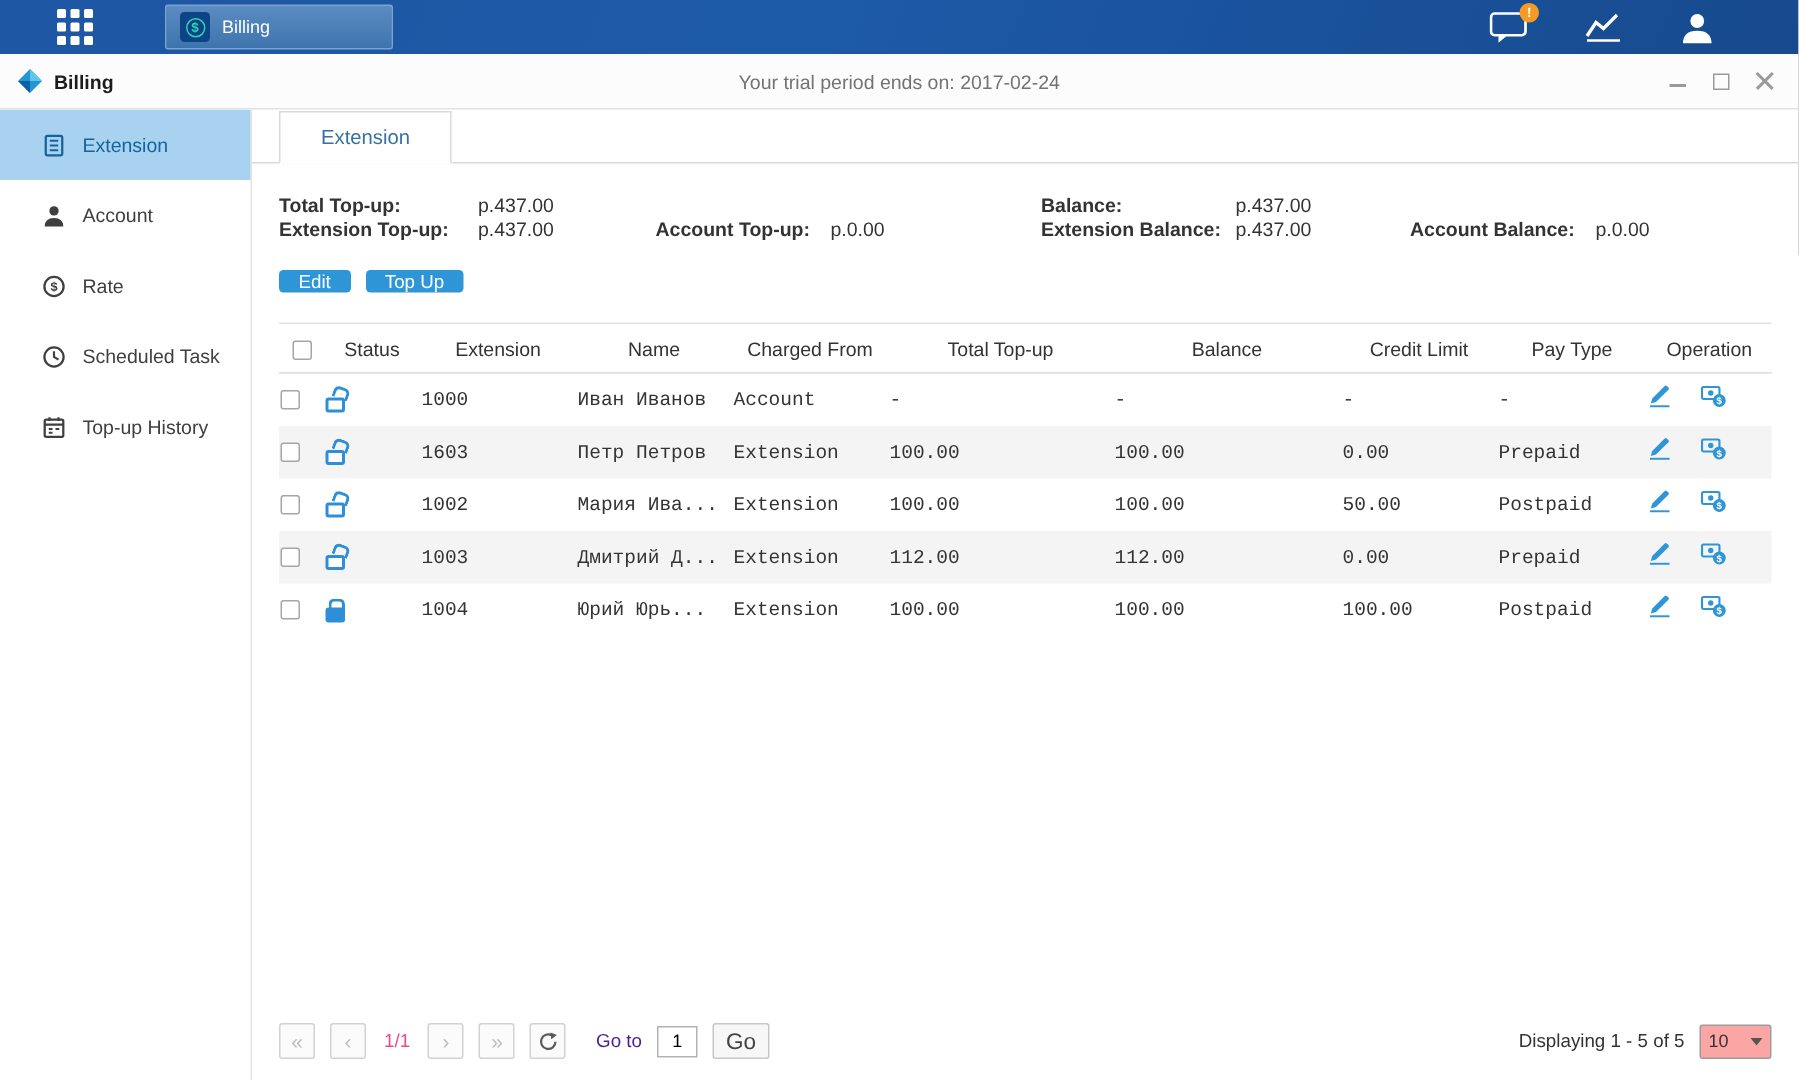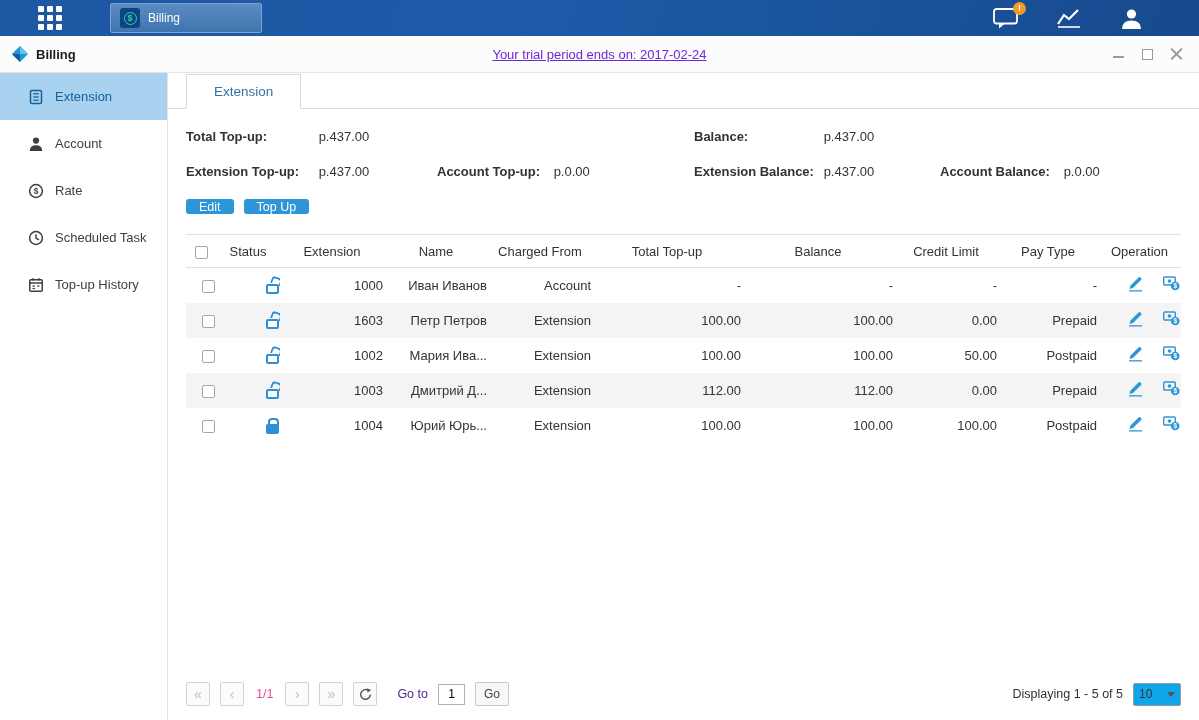--- a/index.html
+++ b/index.html
@@ -16,21 +16,21 @@
   .task-tile .coin { width:13px; height:13px; border:1.5px solid #2dd3ae; border-radius:50%; color:#2dd3ae; font-size:9px; line-height:11px; text-align:center; font-weight:bold; }
   .task-label { color:#fff; font-size:12px; }
   .top-icons { margin-left:auto; display:flex; align-items:center; gap:38px; margin-right:56px; }
   .top-icon { position:relative; cursor:pointer; display:flex; }
   .notif-badge { position:absolute; top:-6px; right:-8px; width:13px; height:13px; background:#f59a23; border-radius:50%; color:#fff; font-size:9px; font-weight:bold; line-height:13px; text-align:center; }
 
   
   .titlebar { height:37px; background:#fcfcfc; border-bottom:1px solid #e3e3e3; display:flex; align-items:center; position:relative; }
   .win-icon { margin-left:12px; display:flex; }
   .win-title { margin-left:8px; font-size:13px; font-weight:bold; color:#1c1c1c; }
-  .trial-notice { position:absolute; left:50%; transform:translateX(-50%); color:#6d28d9; font-size:13px;text-decoration:underline; }
+  .trial-notice { position:absolute; left:50%; transform:translateX(-50%); color:#737373; font-size:13px; }
   .win-ctrls { margin-left:auto; display:flex; align-items:center; gap:16px; margin-right:16px; }
   .ctrl { width:13px; height:13px; position:relative; cursor:pointer; }
   .ctrl-min::before { content:''; position:absolute; left:1px; right:1px; bottom:3px; border-bottom:2px solid #9a9a9a; }
   .ctrl-max::before { content:''; position:absolute; left:1px; top:1px; right:1px; bottom:1px; border:1.5px solid #9a9a9a; }
   .ctrl-close::before,.ctrl-close::after { content:''; position:absolute; left:-1px; top:5.5px; width:15px; height:1.8px; background:#9a9a9a; }
   .ctrl-close::before { transform:rotate(45deg); }
   .ctrl-close::after { transform:rotate(-45deg); }
 
   
   .app-body { display:flex; height:647px; }
@@ -38,53 +38,53 @@
   .side-item { height:47px; display:flex; align-items:center; padding-left:28px; gap:11px; font-size:13px; color:#3f3f3f; cursor:pointer; }
   .side-item .ic { width:16px; height:16px; display:flex; }
   .side-item.active { background:#a8d2ef; color:#14639e; }
 
   .main { flex:1; display:flex; flex-direction:column; background:#fff; min-width:0; }
   .tabbar { height:36px; border-bottom:1px solid #d9d9d9; padding-left:18px; display:flex; align-items:flex-end; }
   .tab { position:relative; top:1px; background:#fff; border:1px solid #d9d9d9; border-bottom:1px solid #fff; height:35px; padding:0 27px; display:flex; align-items:center; font-size:13.5px; color:#35729f; cursor:pointer; }
 
   .content { padding:0 18px; display:flex; flex-direction:column; flex:1; min-height:0; }
 
-  .summary { display:grid; grid-template-columns:251px 257px 246px auto; row-gap:20px; margin-top:20px; font-size:13px; color:#333; }
+  .summary { display:grid; grid-template-columns:251px 257px 246px auto; row-gap:1px; margin-top:20px; font-size:13px; color:#333; }
   .kv { white-space:nowrap; }
   .kv .k { font-weight:bold; display:inline-block; }
   .k1 { width:129px; } .k2 { width:113px; } .k3 { width:126px; } .k4 { width:120px; }
 
   .actions { margin-top:20px; display:flex; gap:10px; }
   .btn { background:#2e96d6; color:#fff; border:none; border-radius:3px; height:15px; padding:0 13px; font-size:12.5px; cursor:pointer; font-family:"Liberation Sans",sans-serif; }
 
   table.grid { margin-top:20px; width:100%; border-collapse:collapse; table-layout:fixed; font-size:13px; color:#333; }
   table.grid th { height:33px; font-weight:normal; color:#333; border-top:1px solid #e0e0e0; border-bottom:1px solid #e0e0e0; text-align:center; overflow:hidden; white-space:nowrap; }
-  table.grid td { height:35px; text-align:right; overflow:hidden; white-space:nowrap; }
+  table.grid td { height:35px; text-align:left; overflow:hidden; white-space:nowrap;font-family:Liberation Mono, monospace; }
   table.grid tbody tr:nth-child(even) { background:#f4f4f4; }
 
   .cb { display:inline-block; width:13px; height:13px; border:1px solid #a6a6a6; border-radius:2px; background:#fff; vertical-align:middle; cursor:pointer; }
 
   .lock { position:relative; display:inline-block; width:13px; height:10px; background:#fff; border:2px solid #2e8fd8; border-radius:2px; vertical-align:middle; margin-top:7px; cursor:pointer; }
   .lock::before { content:''; position:absolute; width:7px; height:6px; border:2px solid #2e8fd8; border-bottom:none; border-radius:4px 4px 0 0; top:-8px; left:0; }
   .lock[data-status="unlocked"]::before { left:3px; top:-9px; transform:rotate(20deg); }
   .lock[data-status="locked"] { background:#2e8fd8; }
 
   .ops { display:inline-flex; gap:20px; align-items:center; }
   .op { display:flex; cursor:pointer; }
 
   
   .pager { margin-top:auto; padding:0 0 14px 0; display:flex; align-items:center; gap:10px; font-size:12.5px; color:#444; }
   .pgbtn { width:24px; height:24px; border:1px solid #d2d2d2; border-radius:2px; background:#fbfbfb; display:flex; align-items:center; justify-content:center; color:#bdbdbd; font-size:14px; cursor:pointer; }
   .pgbtn.on { color:#555; }
   .page-ind { color:#ec4899; margin:0 2px; }
   .goto-label { margin-left:10px; color:#4c1d95; }
   .goto-input { width:27px; height:21px; border:1px solid #b3b3b3; text-align:center; font-size:12px; font-family:"Liberation Sans",sans-serif; }
-  .go-btn { height:24px; padding:0 8px; border:1px solid #c7c7c7; background:#f7f7f7; border-radius:2px; font-size:12px; color:#444; cursor:pointer; font-family:"Liberation Sans",sans-serif; }
+  .go-btn { height:24px; padding:0 8px; border:1px solid #c7c7c7; background:#f7f7f7; border-radius:2px; font-size:15px; color:#444; cursor:pointer; font-family:"Liberation Sans",sans-serif; }
   .pager-right { margin-left:auto; display:flex; align-items:center; gap:10px; color:#333; font-size:12.5px; }
-  .pagesize { width:48px; height:23px; border:1px solid #9c9c9c; border-radius:2px; display:flex; align-items:center; justify-content:space-between; padding:0 5px; font-size:12px; cursor:pointer; background:#0ea5e9; }
+  .pagesize { width:48px; height:23px; border:1px solid #9c9c9c; border-radius:2px; display:flex; align-items:center; justify-content:space-between; padding:0 5px; font-size:12px; cursor:pointer; background:#fca5a5; }
   .caret { width:0; height:0; border-left:4px solid transparent; border-right:4px solid transparent; border-top:5px solid #555; }
 </style>
 </head>
 <body>
 
 <div class="screen">
 
   <div class="topbar">
     <div class="apps-grid">
       <i></i>

